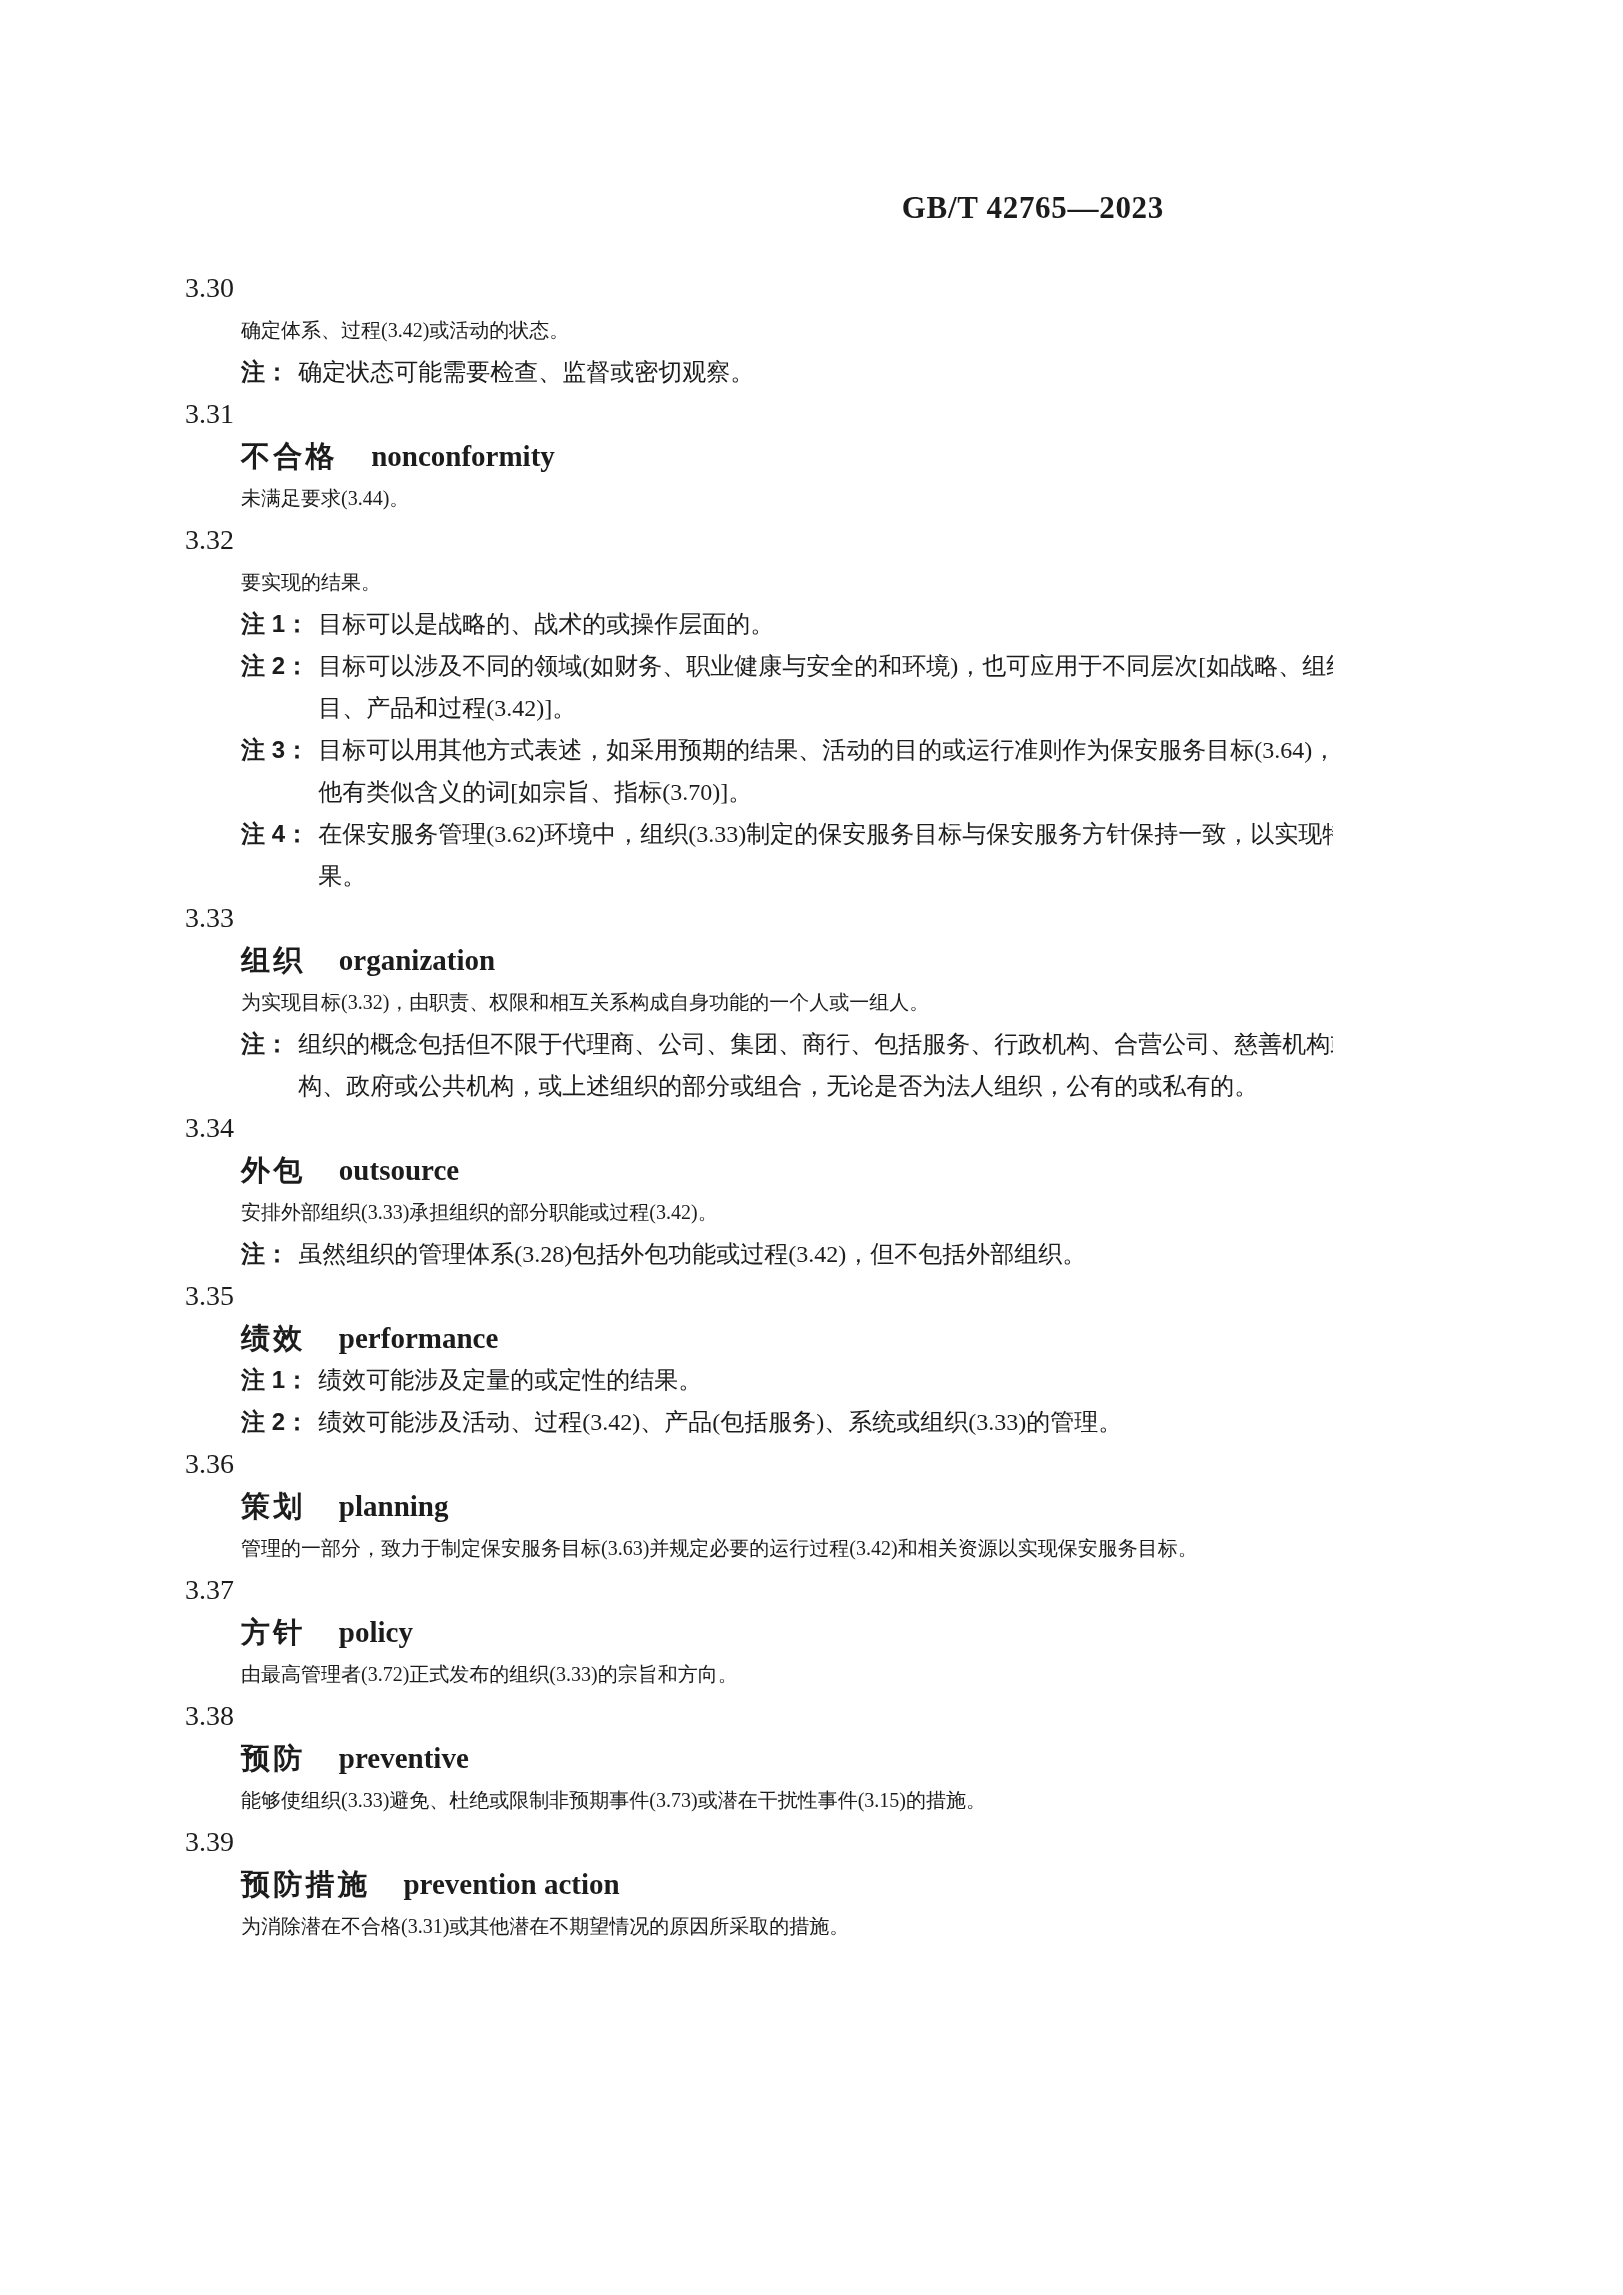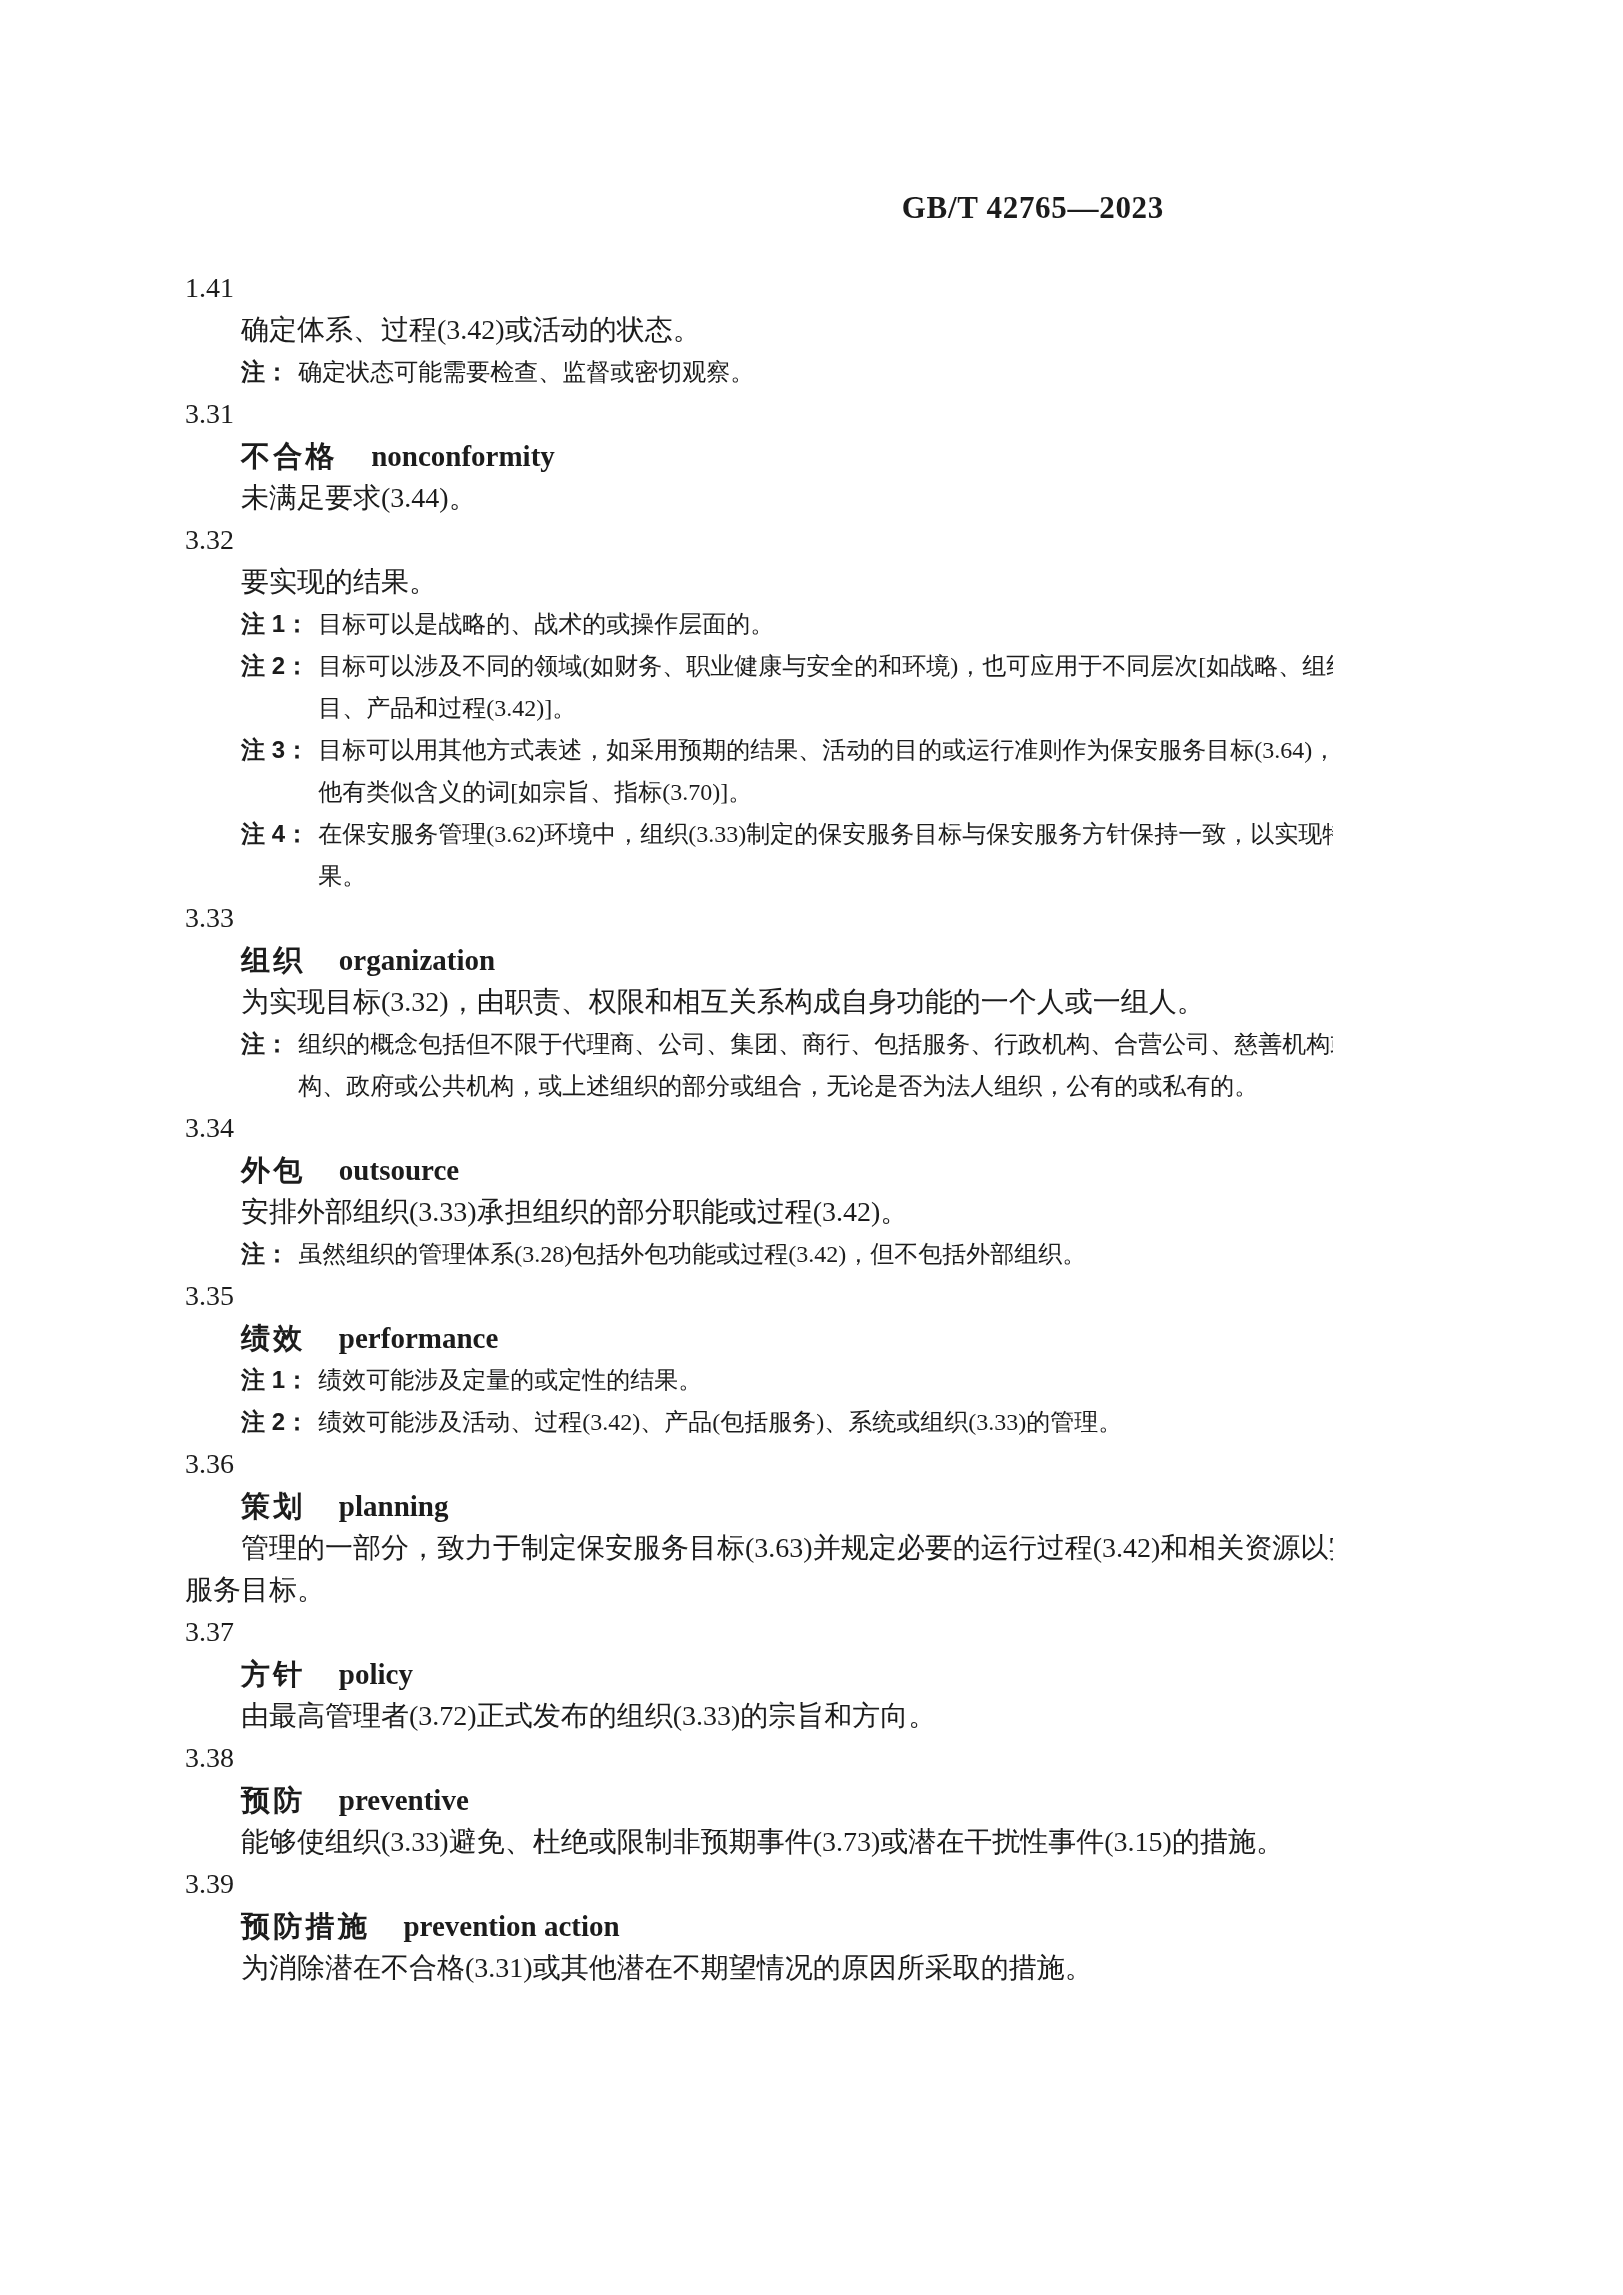--- a/index.html
+++ b/index.html
@@ -39,21 +39,21 @@
     font-weight:bold;
   }
   .term-zh {
     font-family:"Liberation Sans","DejaVu Sans",sans-serif;
     letter-spacing:3.3px;
   }
   .term-en {
     margin-left:26px;
   }
   .definition {
-    font-size:28px;
+    font-size:20px;
     line-height:42px;
     text-indent:56px;
   }
   .note {
     margin-left:56px !important;
     font-size:24px;
     line-height:42px;
     display:flex;
     align-items:flex-start;
   }
@@ -74,21 +74,21 @@
 </style>
 </head>
 <body>
 
 <div class="page">
 
   <div class="doc-header">GB/T 42765—2023</div>
 
   <main class="content" id="entries">
   <section class="entry">
-    <p class="sec-num">1.41</p>
+    <p class="sec-num">3.30</p>
     <p class="definition">确定体系、过程(3.42)或活动的状态。</p>
 
   <p class="note">
     <span class="note-label">注：</span>
     <span class="note-text">确定状态可能需要检查、监督或密切观察。</span>
   </p>
 </section>
 
   <section class="entry">
     <p class="sec-num">3.31</p>

